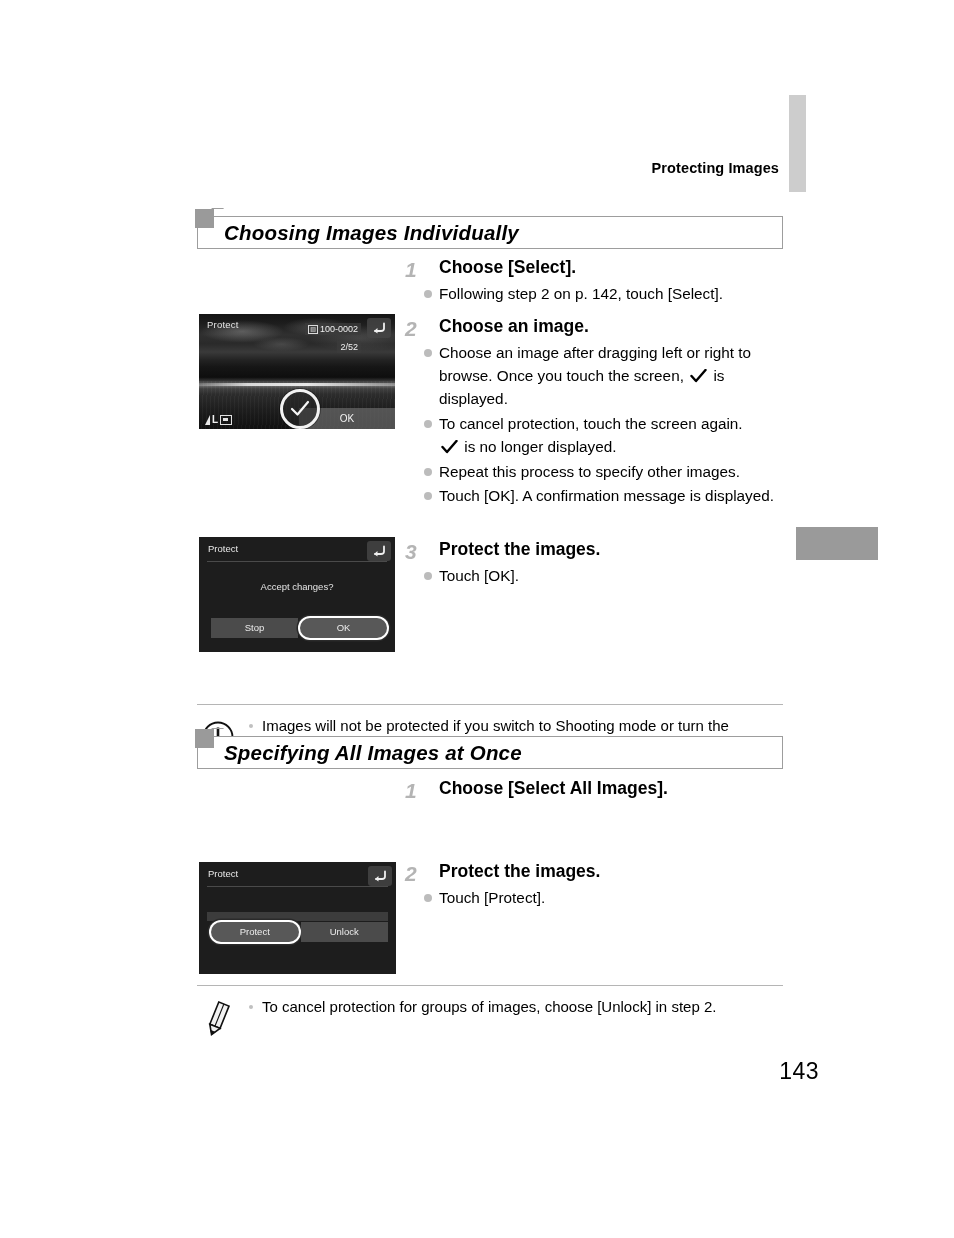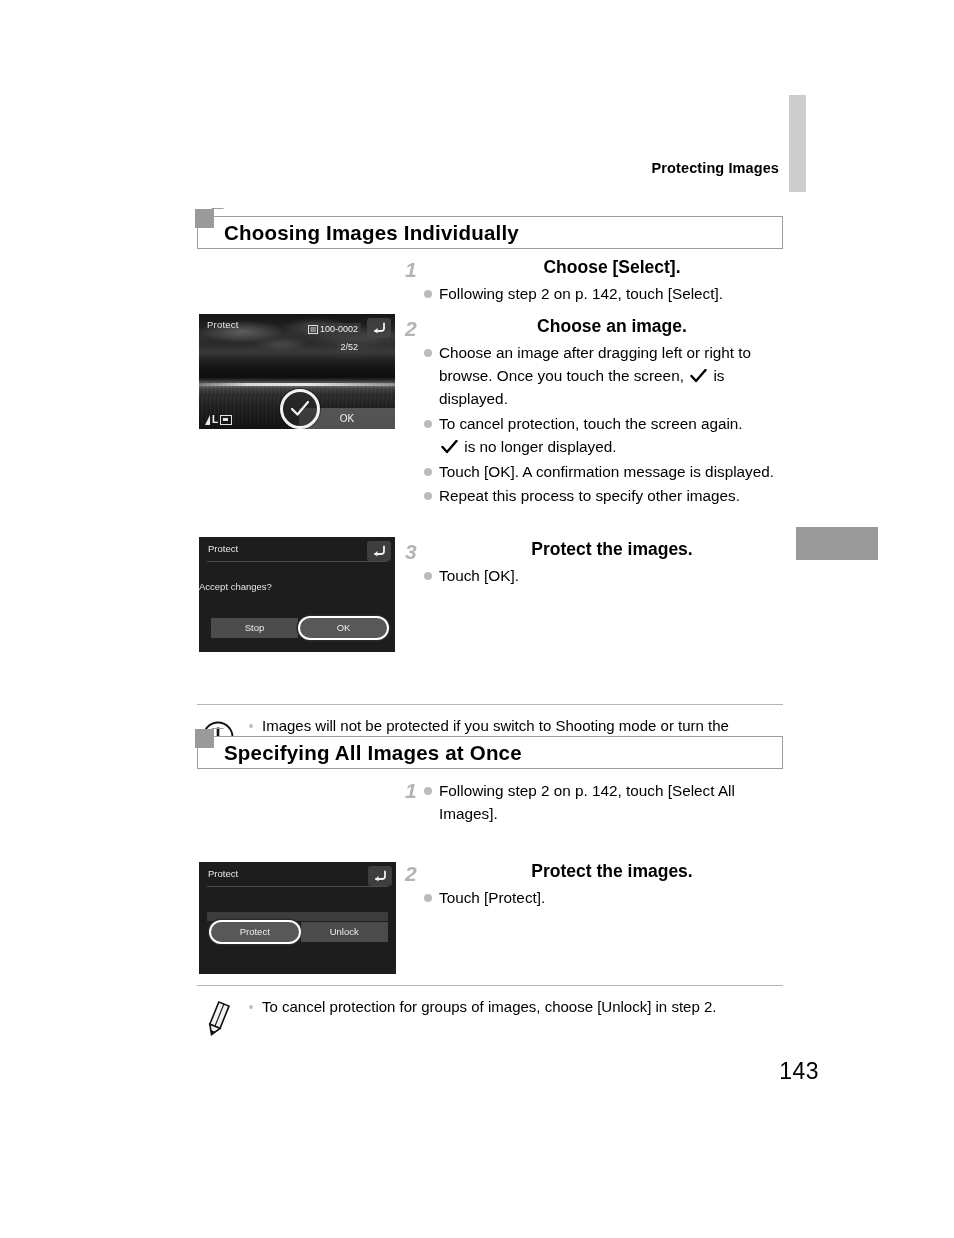--- a/index.html
+++ b/index.html
@@ -76,20 +76,21 @@
     transform-origin: left top;
   }
   .section-head .title {
     position: absolute;
     left: 26px;
     top: 4px;
     font-size: 20.5px;
     font-weight: bold;
     letter-spacing: 0.2px;
     white-space: nowrap;
+    font-style: italic;
   }
 
   
   .step {
     position: absolute;
     left: 405px;
     width: 380px;
   }
   .step-num {
     position: absolute;
@@ -100,21 +101,20 @@
     font-weight: bold;
     font-style: italic;
     color: #b4b4b4;
     text-align: left;
   }
   .step-title {
     margin: 0 0 0 34px;
     font-size: 17.5px;
     font-weight: bold;
     line-height: 1.35;
-    text-align: center;
   }
   .bullets {
     margin: 2px 0 0 0;
     padding: 0;
     list-style: none;
   }
   .bullets li {
     position: relative;
     padding-left: 34px;
     font-size: 15.3px;
@@ -319,21 +319,21 @@
     position: absolute;
     left: 8px; right: 8px;
     top: 24px;
     height: 1px;
     background: #4a4a4a;
   }
   .dlg-msg {
     position: absolute;
     left: 0; right: 0;
     top: 44px;
-    text-align: left;
+    text-align: center;
     font-size: 9.5px;
     color: #e5e5e5;
   }
   .dlg-buttons {
     position: absolute;
     left: 12px; right: 8px;
     bottom: 14px;
     display: flex;
     gap: 2px;
     align-items: center;
@@ -482,22 +482,22 @@
       <span>is displayed.</span>
     </li>
     <li><span>To cancel protection, touch the screen again.</span><br>
       <span class="tick">
         <svg width="17" height="14" viewBox="0 0 17 14">
             <path d="M1.5 7 L6 12 L15.5 1" stroke="#000" stroke-width="2.4" fill="none" stroke-linecap="round" stroke-linejoin="round"></path>
           </svg>
       </span>
       <span>is no longer displayed.</span>
     </li>
+    <li>Repeat this process to specify other images.</li>
     <li>Touch [OK]. A confirmation message is displayed.</li>
-    <li>Repeat this process to specify other images.</li>
   </ul>
 </div>
 
 <div class="screen shot2">
   <div class="dlg-title">Protect</div>
   <div class="dlg-headerline"></div>
   <div class="back-btn">
     <svg width="16" height="14" viewBox="0 0 16 14">
       <path d="M13 2.5 L13 7.5 Q13 10 10 10 L4 10" stroke="#f0f0f0" stroke-width="1.8" fill="none" stroke-linecap="round"></path>
       <path d="M6.5 7 L3 10 L6.5 12.6 Z" fill="#f0f0f0"></path>
@@ -532,23 +532,21 @@
 </div>
 
 <div class="section-head" style="top:736px;">
   <span class="flag"></span>
   <span class="flag-tail"></span>
   <span class="title">Specifying All Images at Once</span>
 </div>
 
 <div class="step" style="top:777px;">
   <div class="step-num">1</div>
-  <ul class="bullets">
-    <li>Following step 2 on p. 142, touch [Select All Images].</li>
-  </ul>
+  <div class="step-title">Choose [Select All Images].</div>
 </div>
 
 <div class="screen shot3">
   <div class="dlg-title">Protect</div>
   <div class="dlg-headerline"></div>
   <div class="back-btn">
     <svg width="16" height="14" viewBox="0 0 16 14">
       <path d="M13 2.5 L13 7.5 Q13 10 10 10 L4 10" stroke="#f0f0f0" stroke-width="1.8" fill="none" stroke-linecap="round"></path>
       <path d="M6.5 7 L3 10 L6.5 12.6 Z" fill="#f0f0f0"></path>
     </svg>

